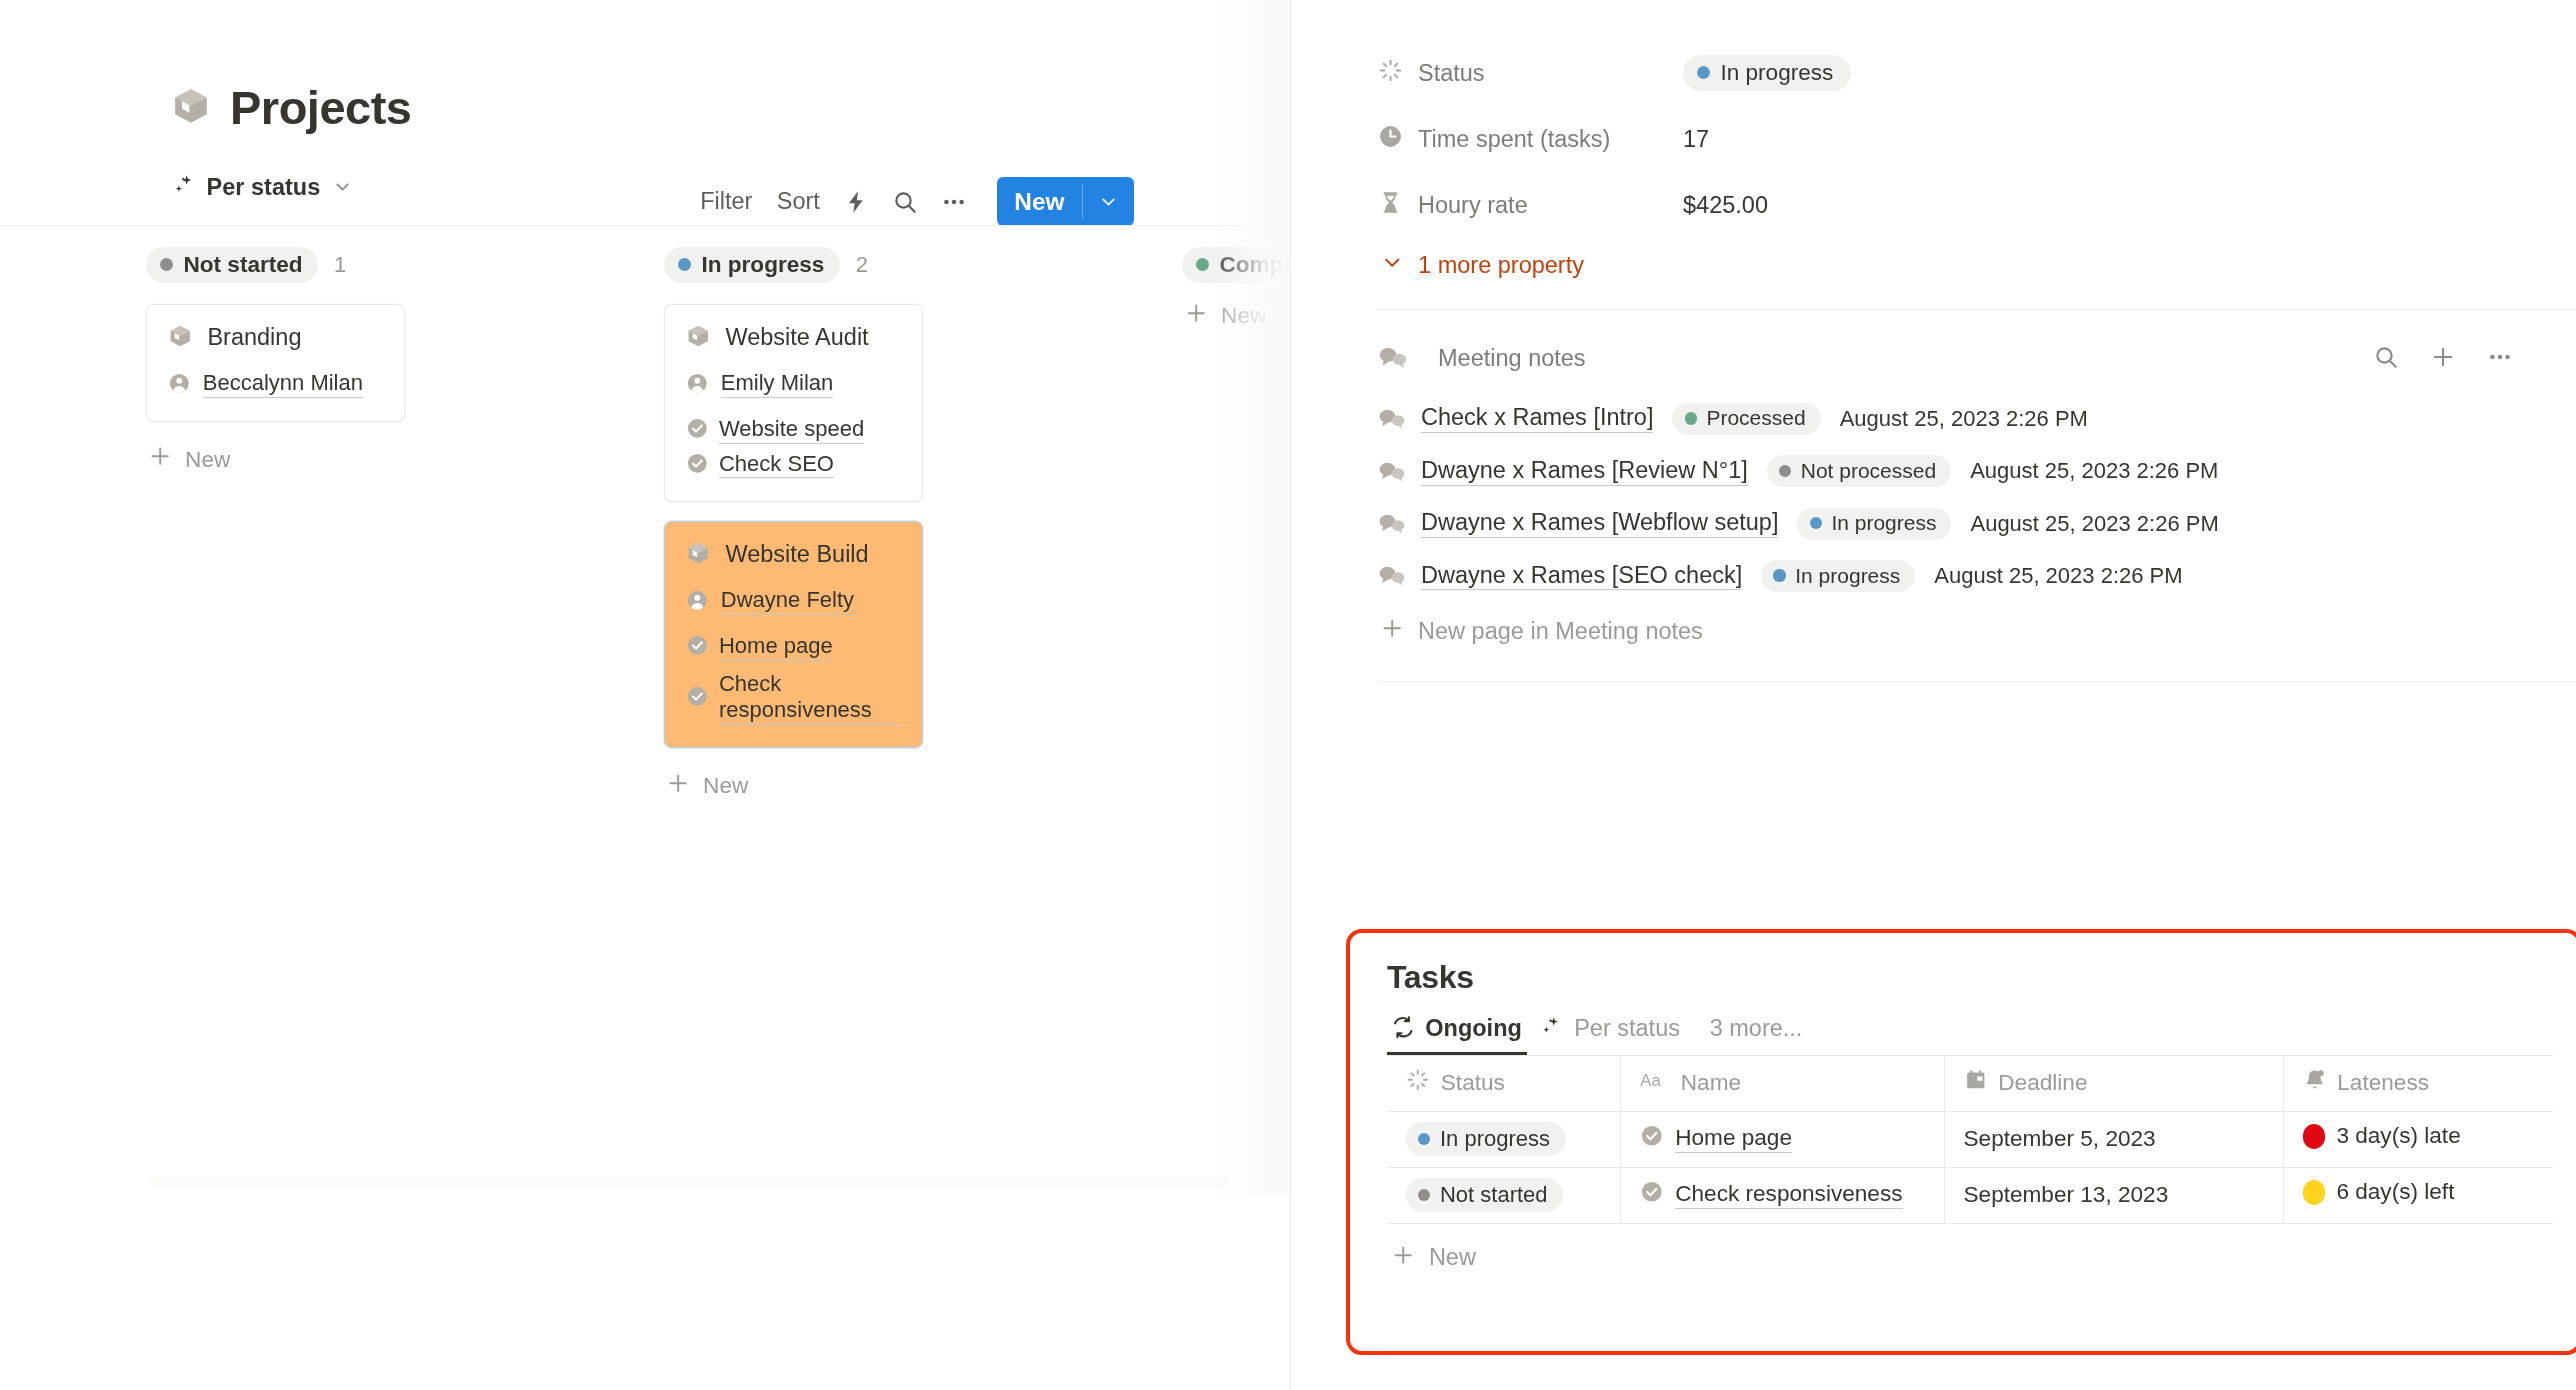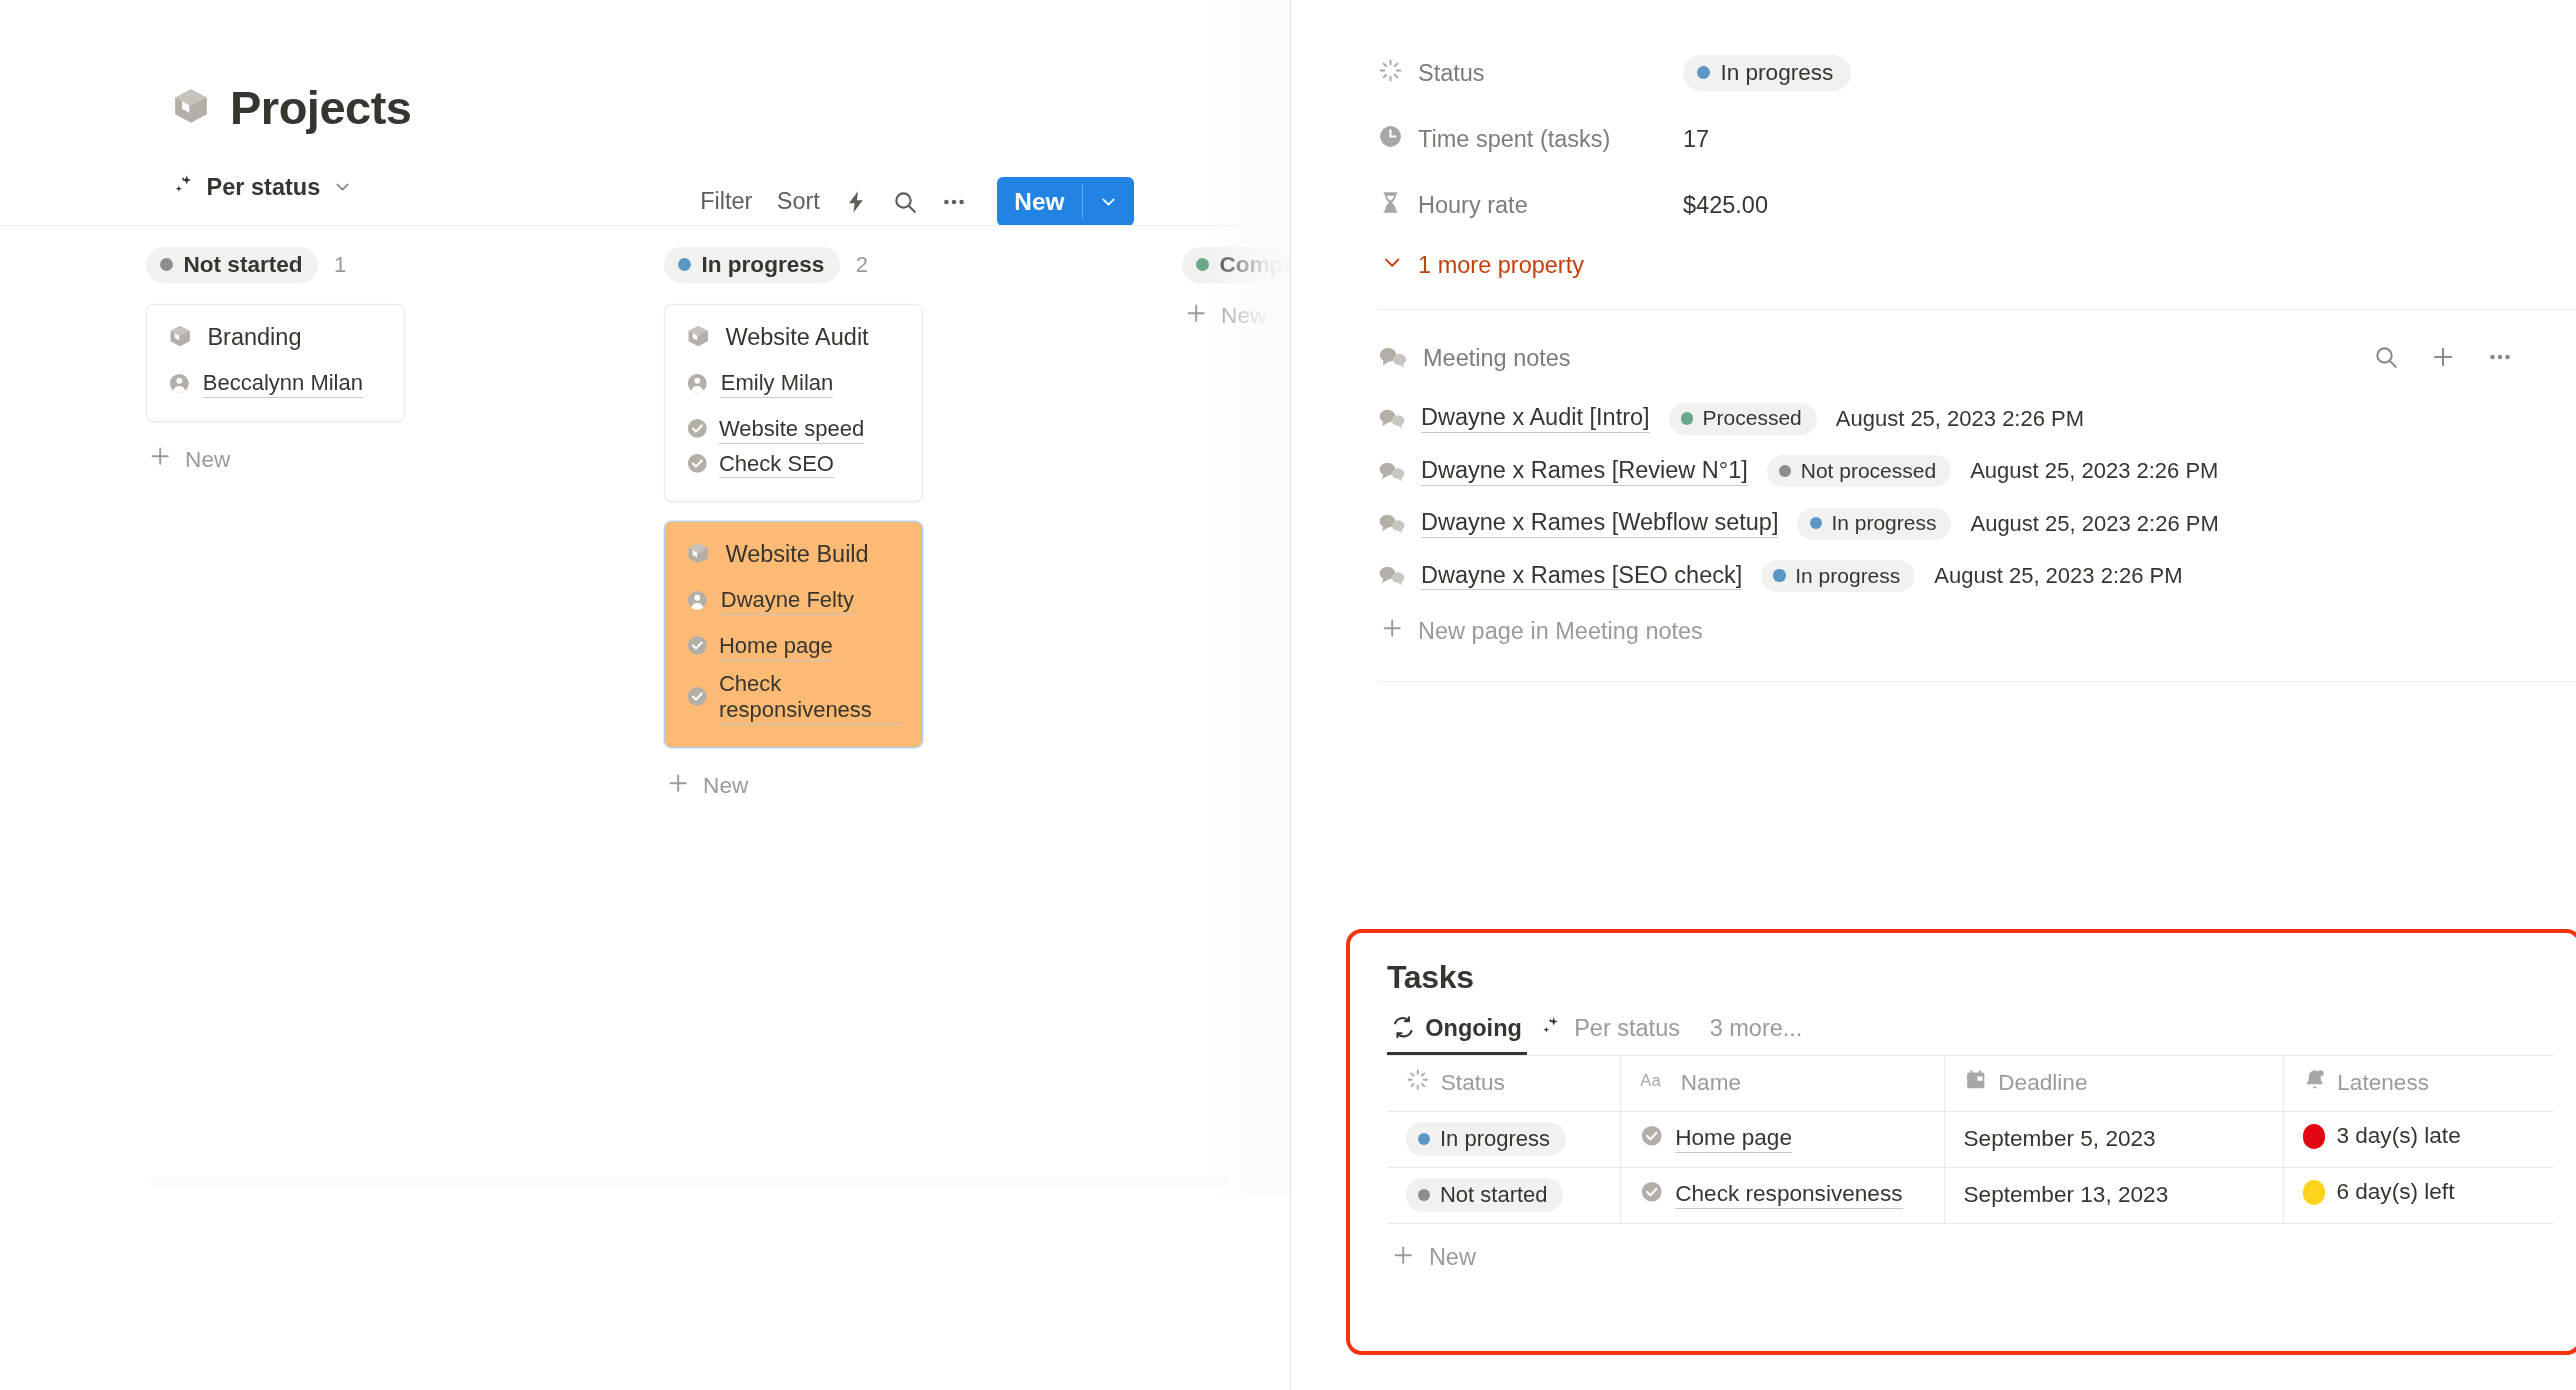--- a/index.html
+++ b/index.html
@@ -144,21 +144,21 @@
   .hr-props {
     margin: 28px 0 0 0; width: 1198px; height: 0.9px; background: #ededec;
     margin-left: 87px;
   }
 
   
   .mn-head {
     display: flex; align-items: center; justify-content: space-between;
     padding: 35px 63px 0 87px;
   }
-  .mn-head-left { display: flex; align-items: center; gap: 15px; }
+  .mn-head-left { display: flex; align-items: center; gap: 30px; }
   .mn-title { color: #7d7c78; font-size: 23.5px; }
   .mn-head-icons { display: flex; align-items: center; gap: 31px; }
   .mn-list { padding: 14px 0 0 87px; }
   .mn-row { display: flex; align-items: center; gap: 0; height: 42px; margin-top: 10.4px; }
   .mn-icon { margin-right: 15px; display: flex; }
   .mn-name {
     font-size: 23.5px; color: #37352f; border-bottom: 0.9px solid #c9c8c5;
     padding-bottom: 0.9px; margin-right: 19px;
   }
   .mn-status {
@@ -594,21 +594,21 @@
       </span>
     </div>
 
     <div class="mn-list">
       <div class="mn-row">
         <span class="mn-icon">
             <svg width="28" height="23.5" viewBox="0 0 32 27">
               <use href="#ic-speech"></use>
             </svg>
           </span>
-        <span class="mn-name">Dwayne x Audit [Intro]</span>
+        <span class="mn-name">Check x Rames [Intro]</span>
         <span class="mn-status">
           <span class="dot" style="background:#68a98a;width:12.2px;height:12.2px;flex-basis:12.2px"></span>
           <span>Processed</span>
         </span>
         <span class="mn-date">August 25, 2023 2:26 PM</span>
       </div>
 
       <div class="mn-row">
         <span class="mn-icon">
             <svg width="28" height="23.5" viewBox="0 0 32 27">

